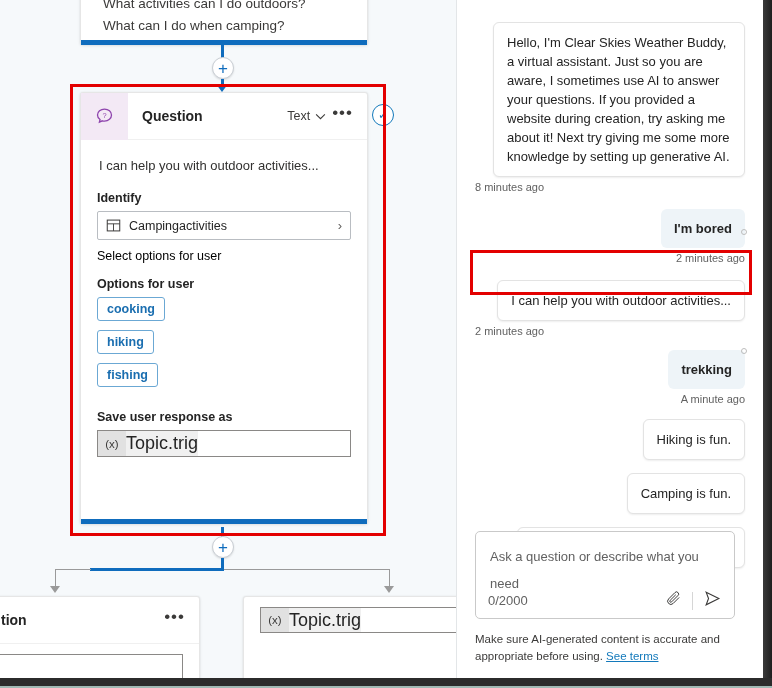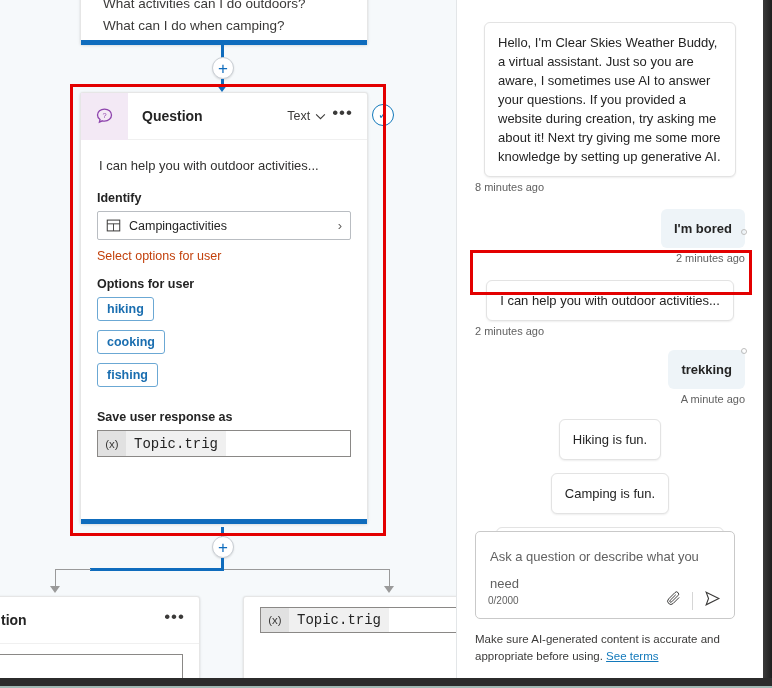--- a/index.html
+++ b/index.html
@@ -122,21 +122,21 @@
     height: 29px;
     border: 1px solid #b9bdc2;
     border-radius: 2px;
     background: #ffffff;
     display: flex; align-items: center;
     padding: 0 8px;
   }
   .entity-name { font-size: 12.5px; color: #242424; margin-left: 8px; flex: 1; }
   .chev-right { color: #605e5c; font-size: 13px; }
   .link-blue {
-    font-size: 12.5px; color: #c2410c; margin-top: 9px; cursor: pointer;
+    font-size: 12.5px; color: #000000; margin-top: 9px; cursor: pointer;
   }
   .opt-chip {
     display: inline-block;
     border: 1.5px solid #6ba8d4;
     border-radius: 3px;
     color: #1a6eb0;
     font-size: 12.5px; font-weight: bold;
     padding: 4px 9px;
     margin-bottom: 9px;
     background: #ffffff;
@@ -149,22 +149,22 @@
   }
   .var-x {
     width: 28px; height: 100%;
     background: #e1e1e1;
     display: flex; align-items: center; justify-content: center;
     font-size: 11.5px; color: #3b3a39;
   }
   .var-name {
     background: #f0f0f0; height: 100%;
     display: flex; align-items: center;
-    padding: 0 8px;
-    font-size: 14px; color: #242424; font-family: Liberation Mono, monospace;
+    padding: 0 0;
+    font-size: 18px; color: #242424;
   }
   #validate-badge {
     position: absolute; left: 372px; top: 104px;
     width: 22px; height: 22px; border-radius: 50%;
     border: 1.6px solid #1379bb;
     background: #ffffff;
     display: flex; align-items: center; justify-content: center;
     color: #1379bb; font-size: 12px;
   }
 
@@ -201,21 +201,21 @@
   }
 
   
   #chat {
     position: absolute; left: 457px; top: 0;
     width: 306px; height: 678px;
     background: #ffffff;
     overflow: hidden;
   }
   .bubble-row { display: flex; padding: 0 18px; }
-  .row-left { justify-content: center; }
+  .row-left { justify-content: flex-end; }
   .row-right { justify-content: flex-end; }
   .bubble {
     border-radius: 6px;
     padding: 10px 13px;
     font-size: 13px; line-height: 19px;
     color: #242424;
     max-width: 252px;
   }
   .bubble-bot {
     background: #ffffff;
@@ -241,21 +241,21 @@
   }
   #composer-placeholder {
     padding: 11px 14px 0 14px;
     font-size: 13px; line-height: 27px; color: #616161;
   }
   #composer-footer {
     position: absolute; left: 0; bottom: 6px; width: 100%;
     display: flex; align-items: center;
     padding: 0 12px;
   }
-  #char-count { font-size: 10px; color: #616161; flex: 1; }
+  #char-count { font-size: 13px; color: #616161; flex: 1; }
   .composer-sep { width: 1px; height: 18px; background: #d6d6d6; margin: 0 10px; }
   #disclaimer {
     position: absolute; left: 18px; top: 631px; width: 272px;
     font-size: 11.5px; line-height: 17px; color: #3b3a39;
   }
   #disclaimer a { color: #1379bb; margin-top: 24px; }
 
   
   #edge-right {
     position: absolute; right: 0; top: 0; width: 9px; height: 688px;
@@ -323,22 +323,22 @@
             <line x1="9" y1="7" x2="9" y2="15.5" stroke="#3b3a39" stroke-width="1.1"></line>
           </svg>
           <span class="entity-name">Campingactivities</span>
           <span class="chev-right">›</span>
         </div>
 
         <div class="link-blue">Select options for user</div>
 
         <div class="field-label">Options for user</div>
         <div>
+          <div><span class="opt-chip">cooking</span></div>
           <div><span class="opt-chip">hiking</span></div>
-          <div><span class="opt-chip">cooking</span></div>
           <div><span class="opt-chip">fishing</span></div>
         </div>
 
         <div class="field-label" style="">Save user response as</div>
         <div class="var-box">
           <span class="var-x">(x)</span>
           <span class="var-name">Topic.trig</span>
         </div>
       </div>
       <div class="node-bottombar"></div>

